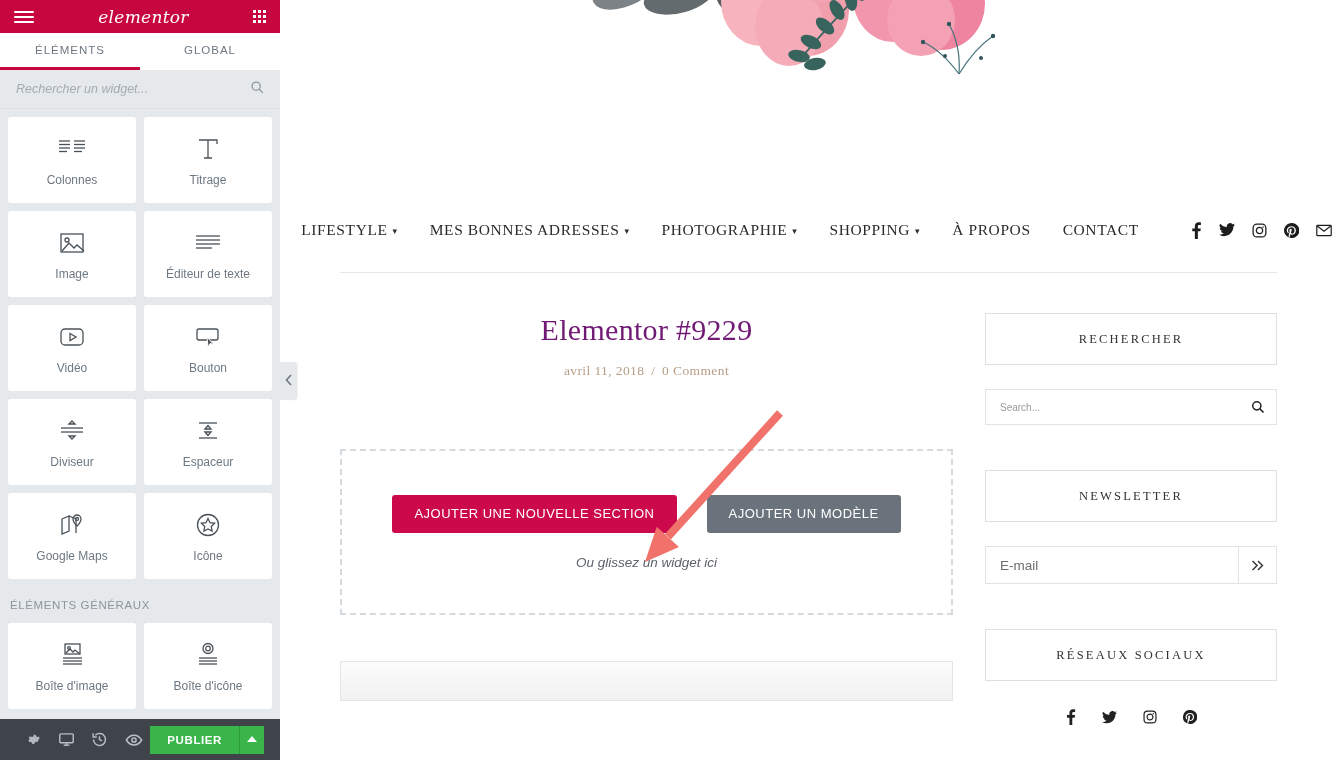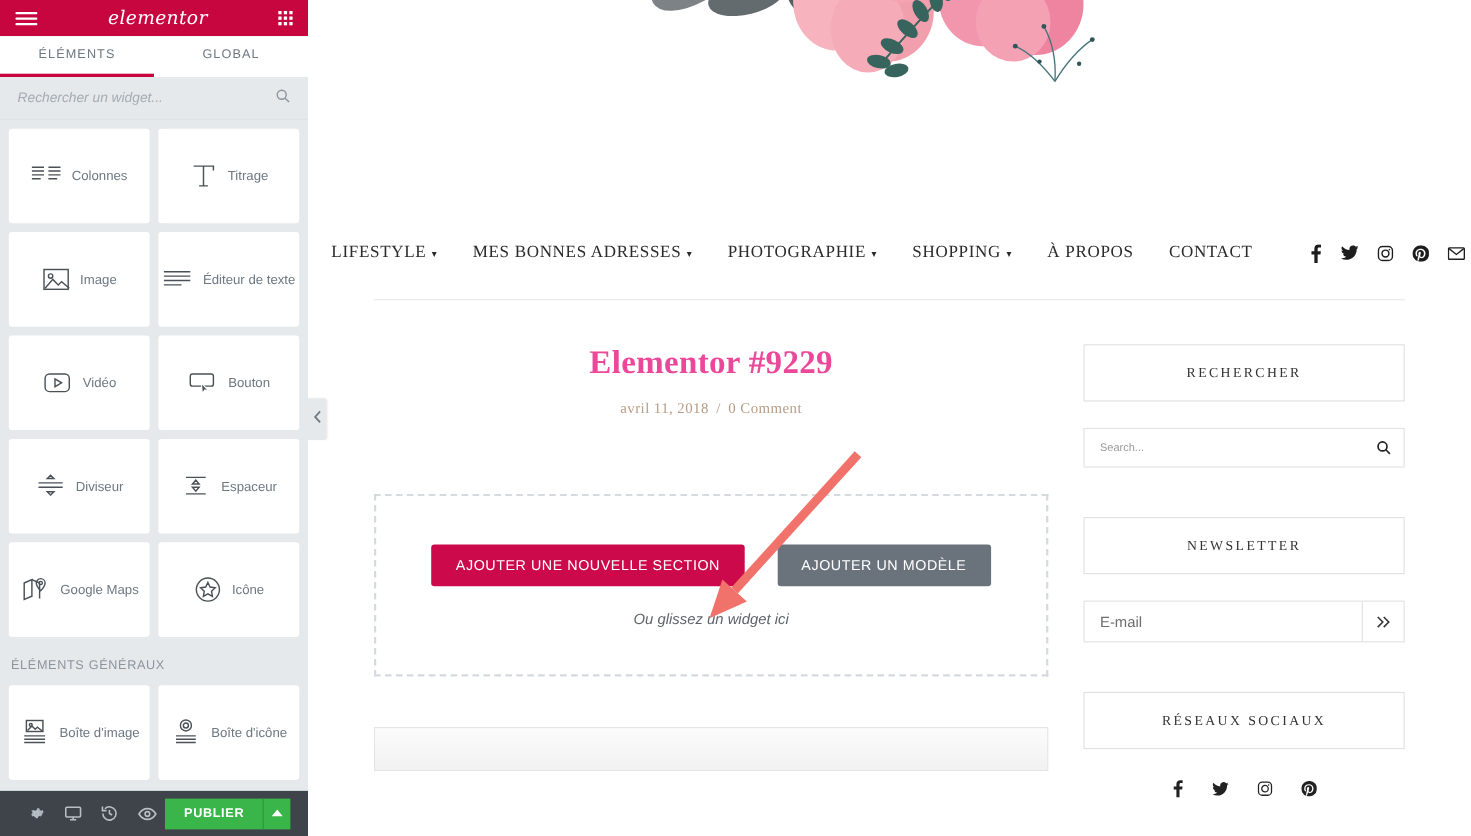--- a/index.html
+++ b/index.html
@@ -56,21 +56,21 @@
     font-size: 12.5px; font-style: italic; color: #9aa2aa;
     font-family: "Liberation Sans", sans-serif;
   }
   .panel-search input::placeholder { color: #a3abb3; font-style: italic; }
   .search-mag { color: #8d959d; flex: 0 0 auto; }
 
   .panel-body { flex: 1; overflow: hidden; padding: 0 8px; background: #e6e9ec; }
   .widget-grid { display: grid; grid-template-columns: 1fr 1fr; gap: 8px; padding-top: 8px; }
   .widget-card {
     background: #fff; border-radius: 3px; height: 86px;
-    display: flex; flex-direction: row; align-items: center; justify-content: center;
+    display: flex; flex-direction: column; align-items: center; justify-content: center;
     gap: 9px; cursor: move; color: #6d7882;
   }
   .widget-card .wi { color: #495157; display: flex; align-items: center; justify-content: center; height: 30px; }
   .widget-card .wlabel { font-size: 12px; color: #6d7882; }
   .section-heading {
     grid-column: 1 / -1;
     font-size: 11.5px; color: #8d959d; letter-spacing: .6px;
     padding: 12px 2px 4px 2px;
   }
 
@@ -132,21 +132,21 @@
     height: 1px; background: #e8e8e8;
     margin: 12px 60px 0 60px;
   }
 
   .page-wrap { display: flex; padding: 40px 60px 0 60px; gap: 32px; }
   .page-main { flex: 1 1 auto; min-width: 0; }
   .page-aside { flex: 0 0 292px; }
 
   .post-title {
     font-family: "Liberation Serif", serif;
-    font-size: 30px; font-weight: 700; color: #ec4899;
+    font-size: 30px; font-weight: 400; color: #701a75;
     text-align: center; letter-spacing: .3px;
   }
   .post-meta {
     text-align: center; margin-top: 16px;
     font-family: "Liberation Serif", serif;
     font-size: 13.5px; color: #b79d86; letter-spacing: .4px;
   }
   .post-meta .sep { color: #b79d86; padding: 0 3px; }
 
   .drop-area {

